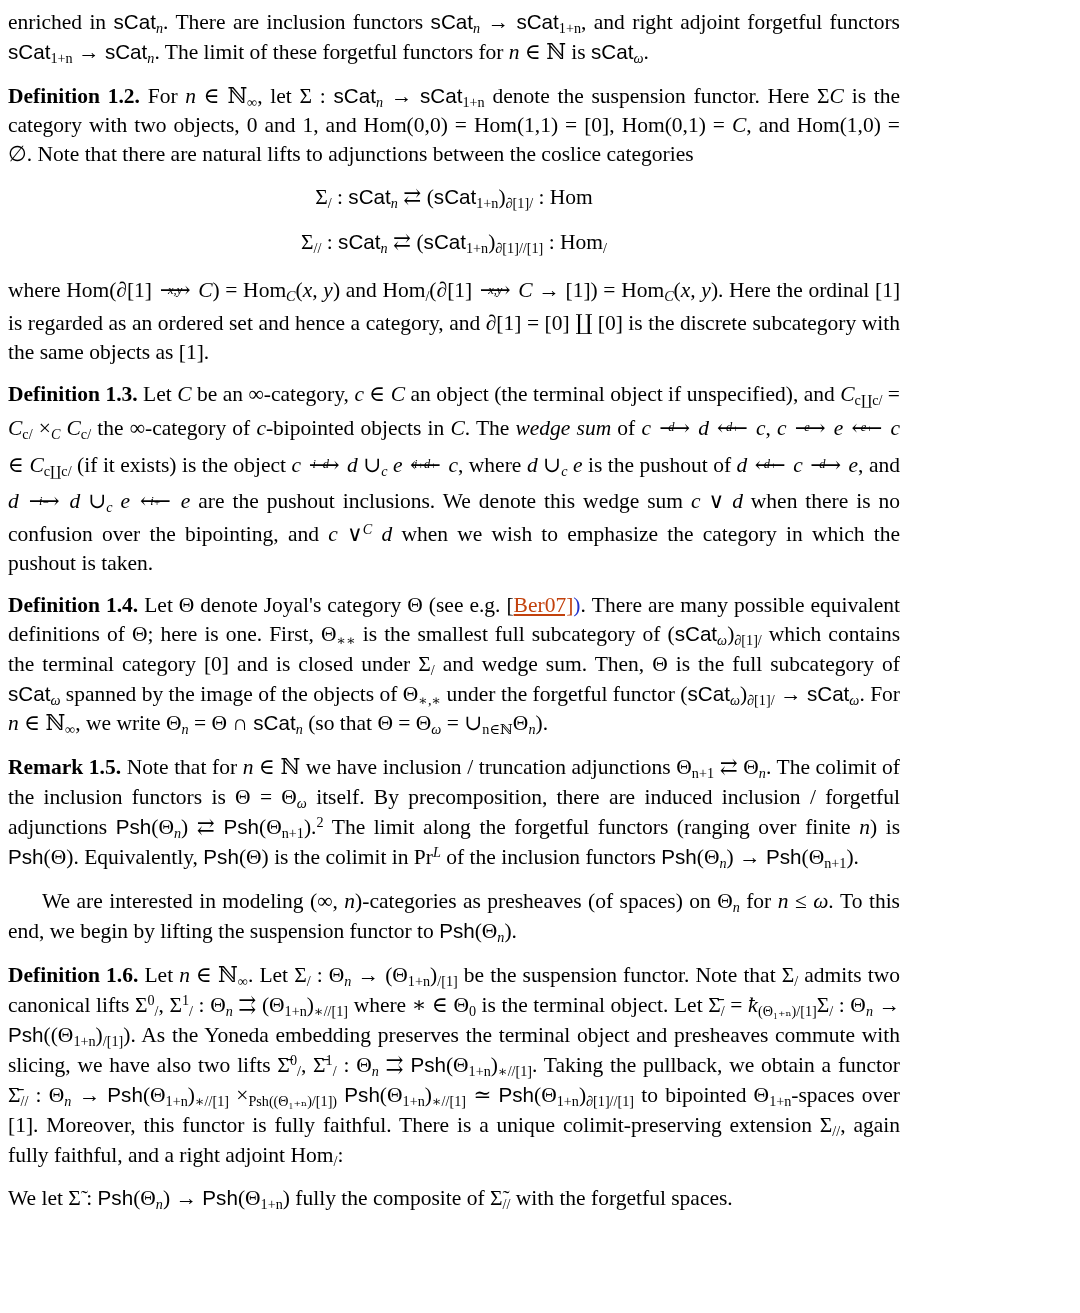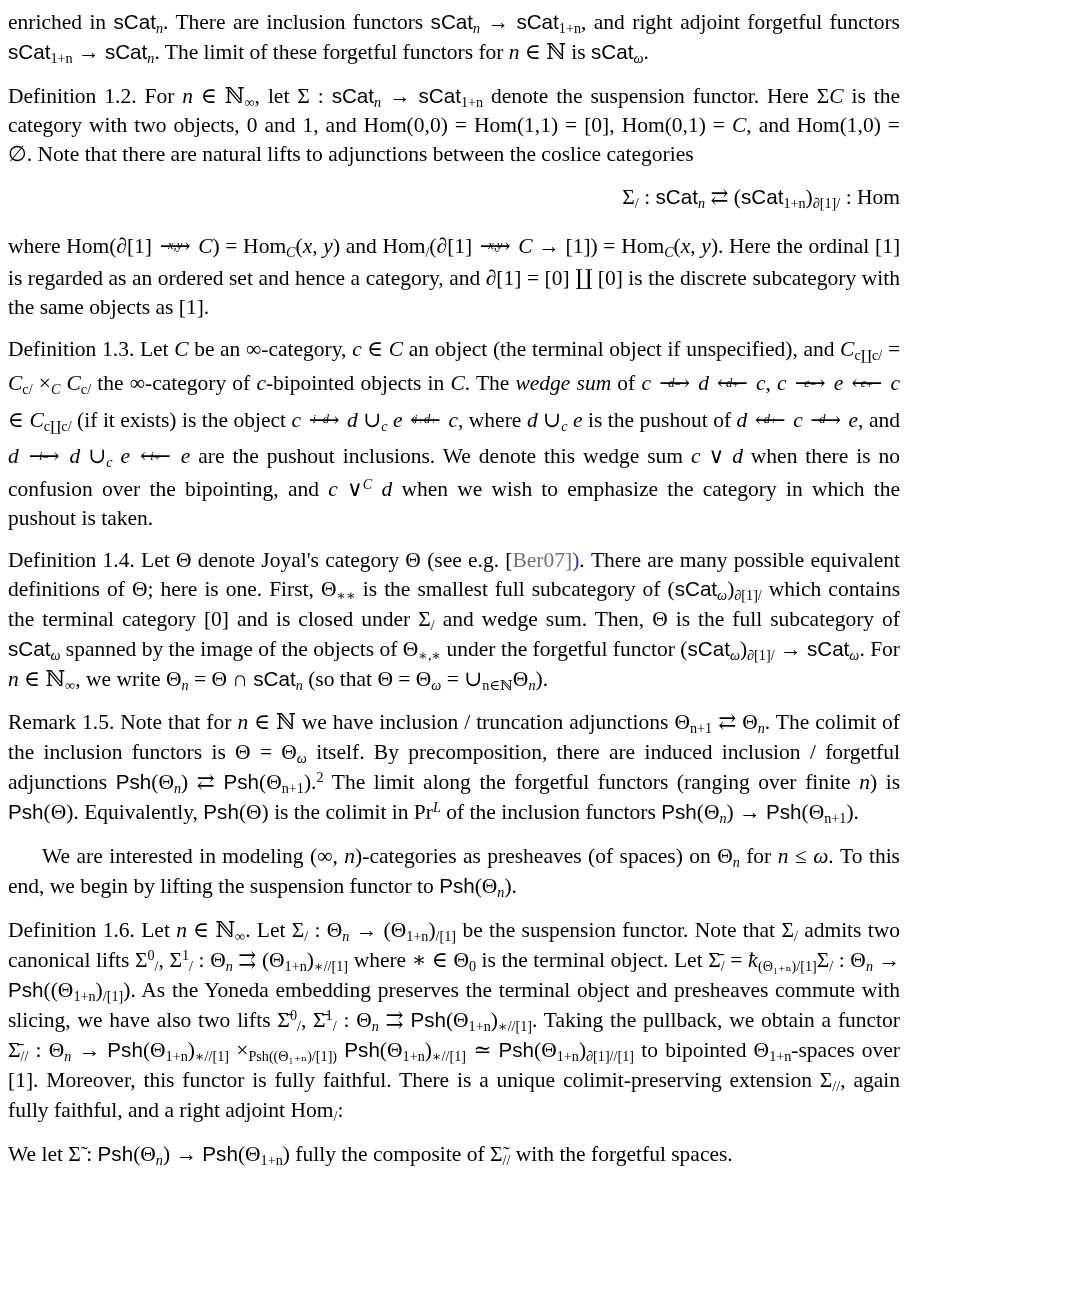--- a/index.html
+++ b/index.html
@@ -9,45 +9,46 @@
     box-sizing:border-box;
     padding:8px 8px 12px 8px;
     background:#ffffff;
     color:#000000;
     font-family:"Liberation Serif","DejaVu Serif","DejaVu Sans",serif;
     font-size:21.5px;
     line-height:1.33;
   }
   .para{text-align:justify;margin:0 0 14px 0;}
   .para.indent{text-indent:34px;}
-  .eq{text-align:right;margin:8px 0 15px 0;}
-  .b{font-weight:normal;}
+  .eq{text-align:center;margin:8px 0 15px 0;}
+  .b{font-weight:bold;}
   .i{font-style:italic;}
   .sf{font-family:"Liberation Sans","DejaVu Sans",sans-serif;font-size:0.96em;}
   .sb{font-size:0.66em;vertical-align:-0.28em;letter-spacing:0;}
   .si{font-size:0.66em;vertical-align:-0.28em;font-style:italic;}
   .sup{font-size:0.66em;vertical-align:0.52em;}
   .supi{font-size:0.66em;vertical-align:0.52em;font-style:italic;}
-  .cite{color:#737373;cursor:pointer;}
+  .cite{color:#c2410c;text-decoration:underline;cursor:pointer;}
   .lbl{color:#2233cc;}
   .stk{position:relative;display:inline-block;margin:4px 2px;}
   .stk .albl{
     position:absolute;left:50%;bottom:0.70em;transform:translateX(-50%);
     font-size:0.58em;font-style:italic;line-height:1;white-space:nowrap;
   }
   .stk .agl{line-height:1;}
 </style>
 </head>
 <body>
 
 <div class="page">
   <div>
       <div class="para"><span>enriched in </span><span class="sf">sCat</span><span class="si">n</span><span>. There are inclusion functors </span><span class="sf">sCat</span><span class="si">n</span><span> → </span><span class="sf">sCat</span><span class="sb">1+n</span><span>, and right adjoint forgetful functors </span><span class="sf">sCat</span><span class="sb">1+n</span><span> → </span><span class="sf">sCat</span><span class="si">n</span><span>. The limit of these forgetful functors for </span><span class="i">n</span><span> ∈ ℕ is </span><span class="sf">sCat</span><span class="si">ω</span><span>.</span></div>
       <div class="para"><span class="b">Definition 1.2.</span><span>  For </span><span class="i">n</span><span> ∈ ℕ</span><span class="sb">∞</span><span>, let Σ : </span><span class="sf">sCat</span><span class="si">n</span><span> → </span><span class="sf">sCat</span><span class="sb">1+n</span><span> denote the suspension functor.  Here Σ</span><span class="i">C</span><span> is the category with two objects, 0 and 1, and Hom(0,0) = Hom(1,1) = [0], Hom(0,1) = </span><span class="i">C</span><span>, and Hom(1,0) = ∅. Note that there are natural lifts to adjunctions between the coslice categories</span></div>
       <div class="eq"><span>Σ</span><span class="sb">/</span><span> : </span><span class="sf">sCat</span><span class="si">n</span><span> ⇄ (</span><span class="sf">sCat</span><span class="sb">1+n</span><span>)</span><span class="sb">∂[1]/</span><span> : Hom</span></div>
+      <div class="eq"><span>Σ</span><span class="sb">//</span><span> : </span><span class="sf">sCat</span><span class="si">n</span><span> ⇄ (</span><span class="sf">sCat</span><span class="sb">1+n</span><span>)</span><span class="sb">∂[1]//[1]</span><span> : Hom</span><span class="sb">/</span></div>
       <div class="para"><span>where Hom(∂[1] </span><span class="stk"><span class="albl">x,y</span><span class="agl">⟶</span></span><span> </span><span class="i">C</span><span>) = Hom</span><span class="si">C</span><span>(</span><span class="i">x, y</span><span>) and Hom</span><span class="sb">/</span><span>(∂[1] </span><span class="stk"><span class="albl">x,y</span><span class="agl">⟶</span></span><span> </span><span class="i">C</span><span> → [1]) = Hom</span><span class="si">C</span><span>(</span><span class="i">x, y</span><span>). Here the ordinal [1] is regarded as an ordered set and hence a category, and ∂[1] = [0] ∐ [0] is the discrete subcategory with the same objects as [1].</span></div>
       <div class="para"><span class="b">Definition 1.3.</span><span>  Let </span><span class="i">C</span><span> be an ∞-category, </span><span class="i">c</span><span> ∈ </span><span class="i">C</span><span> an object (the terminal object if unspecified), and </span><span class="i">C</span><span class="sb">c∐c/</span><span> = </span><span class="i">C</span><span class="sb">c/</span><span> ×</span><span class="si">C</span><span> </span><span class="i">C</span><span class="sb">c/</span><span> the ∞-category of </span><span class="i">c</span><span>-bipointed objects in </span><span class="i">C</span><span>.  The </span><span class="i">wedge sum</span><span> of </span><span class="i">c</span><span> </span><span class="stk"><span class="albl">d₋</span><span class="agl">⟶</span></span><span> </span><span class="i">d</span><span> </span><span class="stk"><span class="albl">d₊</span><span class="agl">⟵</span></span><span> </span><span class="i">c</span><span>, </span><span class="i">c</span><span> </span><span class="stk"><span class="albl">e₋</span><span class="agl">⟶</span></span><span> </span><span class="i">e</span><span> </span><span class="stk"><span class="albl">e₊</span><span class="agl">⟵</span></span><span> </span><span class="i">c</span><span> ∈ </span><span class="i">C</span><span class="sb">c∐c/</span><span> (if it exists) is the object </span><span class="i">c</span><span> </span><span class="stk"><span class="albl">i₋d₋</span><span class="agl">⟶</span></span><span> </span><span class="i">d</span><span> ∪</span><span class="si">c</span><span> </span><span class="i">e</span><span> </span><span class="stk"><span class="albl">i₊d₊</span><span class="agl">⟵</span></span><span> </span><span class="i">c</span><span>, where </span><span class="i">d</span><span> ∪</span><span class="si">c</span><span> </span><span class="i">e</span><span> is the pushout of </span><span class="i">d</span><span> </span><span class="stk"><span class="albl">d₊</span><span class="agl">⟵</span></span><span> </span><span class="i">c</span><span> </span><span class="stk"><span class="albl">d₋</span><span class="agl">⟶</span></span><span> </span><span class="i">e</span><span>, and </span><span class="i">d</span><span> </span><span class="stk"><span class="albl">i₋</span><span class="agl">⟶</span></span><span> </span><span class="i">d</span><span> ∪</span><span class="si">c</span><span> </span><span class="i">e</span><span> </span><span class="stk"><span class="albl">i₊</span><span class="agl">⟵</span></span><span> </span><span class="i">e</span><span> are the pushout inclusions.  We denote this wedge sum </span><span class="i">c</span><span> ∨ </span><span class="i">d</span><span> when there is no confusion over the bipointing, and </span><span class="i">c</span><span> ∨</span><span class="supi">C</span><span> </span><span class="i">d</span><span> when we wish to emphasize the category in which the pushout is taken.</span></div>
       <div class="para"><span class="b">Definition 1.4.</span><span>  Let Θ denote Joyal's category Θ (see e.g.  [</span><span class="cite">Ber07]</span><span class="lbl">)</span><span>.  There are many possible equivalent definitions of Θ; here is one.  First, Θ</span><span class="sb">∗∗</span><span> is the smallest full subcategory of (</span><span class="sf">sCat</span><span class="si">ω</span><span>)</span><span class="sb">∂[1]/</span><span> which contains the terminal category [0] and is closed under Σ</span><span class="sb">/</span><span> and wedge sum.  Then, Θ is the full subcategory of </span><span class="sf">sCat</span><span class="si">ω</span><span> spanned by the image of the objects of Θ</span><span class="sb">∗,∗</span><span> under the forgetful functor (</span><span class="sf">sCat</span><span class="si">ω</span><span>)</span><span class="sb">∂[1]/</span><span> → </span><span class="sf">sCat</span><span class="si">ω</span><span>. For </span><span class="i">n</span><span> ∈ ℕ</span><span class="sb">∞</span><span>, we write Θ</span><span class="si">n</span><span> = Θ ∩ </span><span class="sf">sCat</span><span class="si">n</span><span> (so that Θ = Θ</span><span class="si">ω</span><span> = ∪</span><span class="sb">n∈ℕ</span><span>Θ</span><span class="si">n</span><span>).</span></div>
       <div class="para"><span class="b">Remark 1.5.</span><span>  Note that for </span><span class="i">n</span><span> ∈ ℕ we have inclusion / truncation adjunctions Θ</span><span class="sb">n+1</span><span> ⇄ Θ</span><span class="si">n</span><span>.  The colimit of the inclusion functors is Θ = Θ</span><span class="si">ω</span><span> itself.  By precomposition, there are induced inclusion / forgetful adjunctions </span><span class="sf">Psh</span><span>(Θ</span><span class="si">n</span><span>) ⇄ </span><span class="sf">Psh</span><span>(Θ</span><span class="sb">n+1</span><span>).</span><span class="sup">2</span><span> The limit along the forgetful functors (ranging over finite </span><span class="i">n</span><span>) is </span><span class="sf">Psh</span><span>(Θ).  Equivalently, </span><span class="sf">Psh</span><span>(Θ) is the colimit in Pr</span><span class="supi">L</span><span> of the inclusion functors </span><span class="sf">Psh</span><span>(Θ</span><span class="si">n</span><span>) → </span><span class="sf">Psh</span><span>(Θ</span><span class="sb">n+1</span><span>).</span></div>
       <div class="para indent"><span>We are interested in modeling (∞, </span><span class="i">n</span><span>)-categories as presheaves (of spaces) on Θ</span><span class="si">n</span><span> for </span><span class="i">n</span><span> ≤ </span><span class="i">ω</span><span>.  To this end, we begin by lifting the suspension functor to </span><span class="sf">Psh</span><span>(Θ</span><span class="si">n</span><span>).</span></div>
       <div class="para"><span class="b">Definition 1.6.</span><span>  Let </span><span class="i">n</span><span> ∈ ℕ</span><span class="sb">∞</span><span>.  Let Σ</span><span class="sb">/</span><span> : Θ</span><span class="si">n</span><span> → (Θ</span><span class="sb">1+n</span><span>)</span><span class="sb">/[1]</span><span> be the suspension functor.  Note that Σ</span><span class="sb">/</span><span> admits two canonical lifts Σ</span><span class="sup">0</span><span class="sb">/</span><span>, Σ</span><span class="sup">1</span><span class="sb">/</span><span> : Θ</span><span class="si">n</span><span> ⇉ (Θ</span><span class="sb">1+n</span><span>)</span><span class="sb">∗//[1]</span><span> where ∗ ∈ Θ</span><span class="sb">0</span><span> is the terminal object.  Let </span><span>Σ̄</span><span class="sb">/</span><span> = </span><span class="i">ҟ</span><span class="sb">(Θ₁₊ₙ)/[1]</span><span>Σ</span><span class="sb">/</span><span> : Θ</span><span class="si">n</span><span> → </span><span class="sf">Psh</span><span>((Θ</span><span class="sb">1+n</span><span>)</span><span class="sb">/[1]</span><span>).  As the Yoneda embedding preserves the terminal object and presheaves commute with slicing, we have also two lifts </span><span>Σ̄</span><span class="sup">0</span><span class="sb">/</span><span>, </span><span>Σ̄</span><span class="sup">1</span><span class="sb">/</span><span> : Θ</span><span class="si">n</span><span> ⇉ </span><span class="sf">Psh</span><span>(Θ</span><span class="sb">1+n</span><span>)</span><span class="sb">∗//[1]</span><span>.  Taking the pullback, we obtain a functor </span><span>Σ̄</span><span class="sb">//</span><span> : Θ</span><span class="si">n</span><span> → </span><span class="sf">Psh</span><span>(Θ</span><span class="sb">1+n</span><span>)</span><span class="sb">∗//[1]</span><span> ×</span><span class="sb">Psh((Θ₁₊ₙ)/[1])</span><span> </span><span class="sf">Psh</span><span>(Θ</span><span class="sb">1+n</span><span>)</span><span class="sb">∗//[1]</span><span> ≃ </span><span class="sf">Psh</span><span>(Θ</span><span class="sb">1+n</span><span>)</span><span class="sb">∂[1]//[1]</span><span> to bipointed Θ</span><span class="sb">1+n</span><span>-spaces over [1].  Moreover, this functor is fully faithful.  There is a unique colimit-preserving extension Σ</span><span class="sb">//</span><span>, again fully faithful, and a right adjoint Hom</span><span class="sb">/</span><span>:</span></div>
       <div class="para"><span>We let </span><span>Σ̃</span><span> : </span><span class="sf">Psh</span><span>(Θ</span><span class="si">n</span><span>) → </span><span class="sf">Psh</span><span>(Θ</span><span class="sb">1+n</span><span>) fully the composite of </span><span>Σ̃</span><span class="sb">//</span><span> with the forgetful spaces.</span></div>
     </div>
 </div>
 

